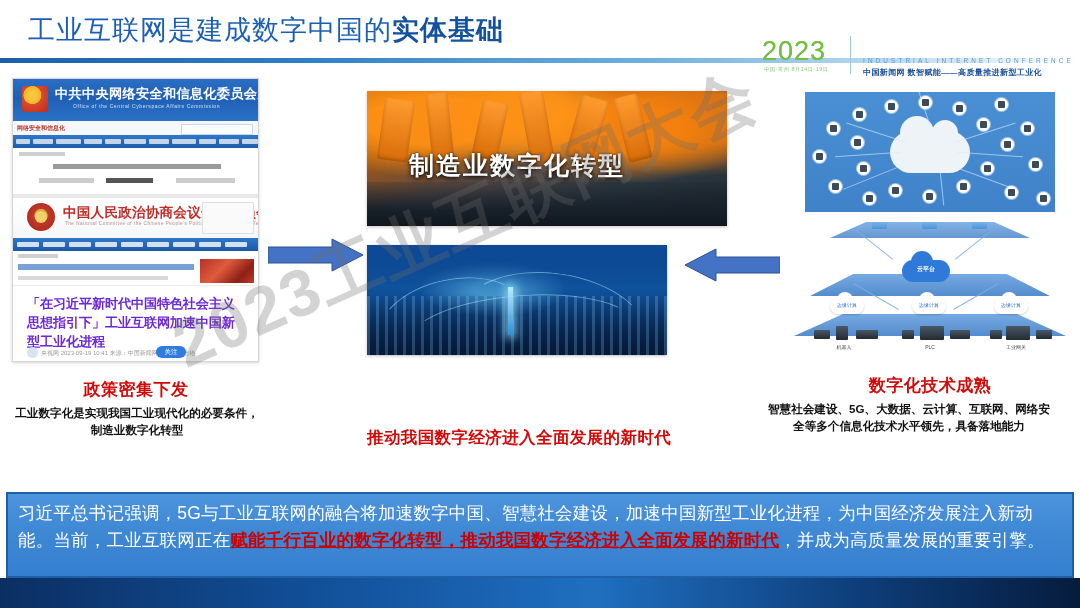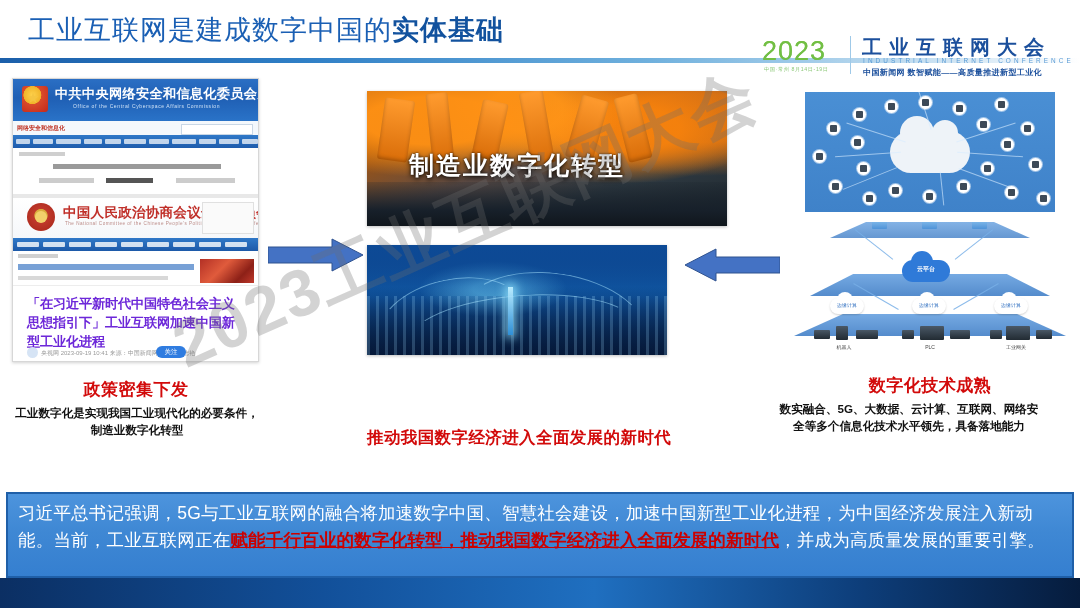--- a/index.html
+++ b/index.html
@@ -472,21 +472,20 @@
     <div class="slide-title">
       <span>工业互联网是建成数字中国的</span><span class="bold">实体基础</span>
     </div>
     <div class="title-rule"></div>
   </div>
 
   <div class="conf-logo">
     <div class="logo-year">2023</div>
     <div class="logo-sub-cn">中国·常州 8月14日-19日</div>
     <div class="logo-divider"></div>
-    <div class="logo-main-cn">工业互联网大会</div>
     <div class="logo-main-en">INDUSTRIAL INTERNET CONFERENCE</div>
     <div class="logo-tag">中国新闻网 数智赋能——高质量推进新型工业化</div>
   </div>
 
   <div class="imgbox gov-shot">
 
     <div class="cac-header">
       <div class="cac-emblem"></div>
       <div class="cac-title">中共中央网络安全和信息化委员会办公室</div>
       <div class="cac-sub">Office of the Central Cyberspace Affairs Commission</div>
@@ -662,21 +661,21 @@
   <div class="cap-left-head">政策密集下发</div>
   <div class="cap-left-body">
     <div>工业数字化是实现我国工业现代化的必要条件，</div>
     <div>制造业数字化转型</div>
   </div>
 
   <div class="cap-center">推动我国数字经济进入全面发展的新时代</div>
 
   <div class="cap-right-head">数字化技术成熟</div>
   <div class="cap-right-body">
-    <div>数实融合、5G、大数据、云计算、互联网、网络安</div>
+    <div>智慧社会建设、5G、大数据、云计算、互联网、网络安</div>
     <div>全等多个信息化技术水平领先，具备落地能力</div>
   </div>
 
   <div class="quote-box">
     <div class="quote-text"><span>习近平总书记强调，5G与工业互联网的融合将加速数字中国、智慧社会建设，加速中国新型工业化进程，为中国经济发展注入新动能。当前，工业互联网正在</span><span class="hl">赋能千行百业的数字化转型，推动我国数字经济进入全面发展的新时代</span><span>，并成为高质量发展的重要引擎。</span></div>
   </div>
 
   <div class="bottom-band"></div>
 
 </div>

